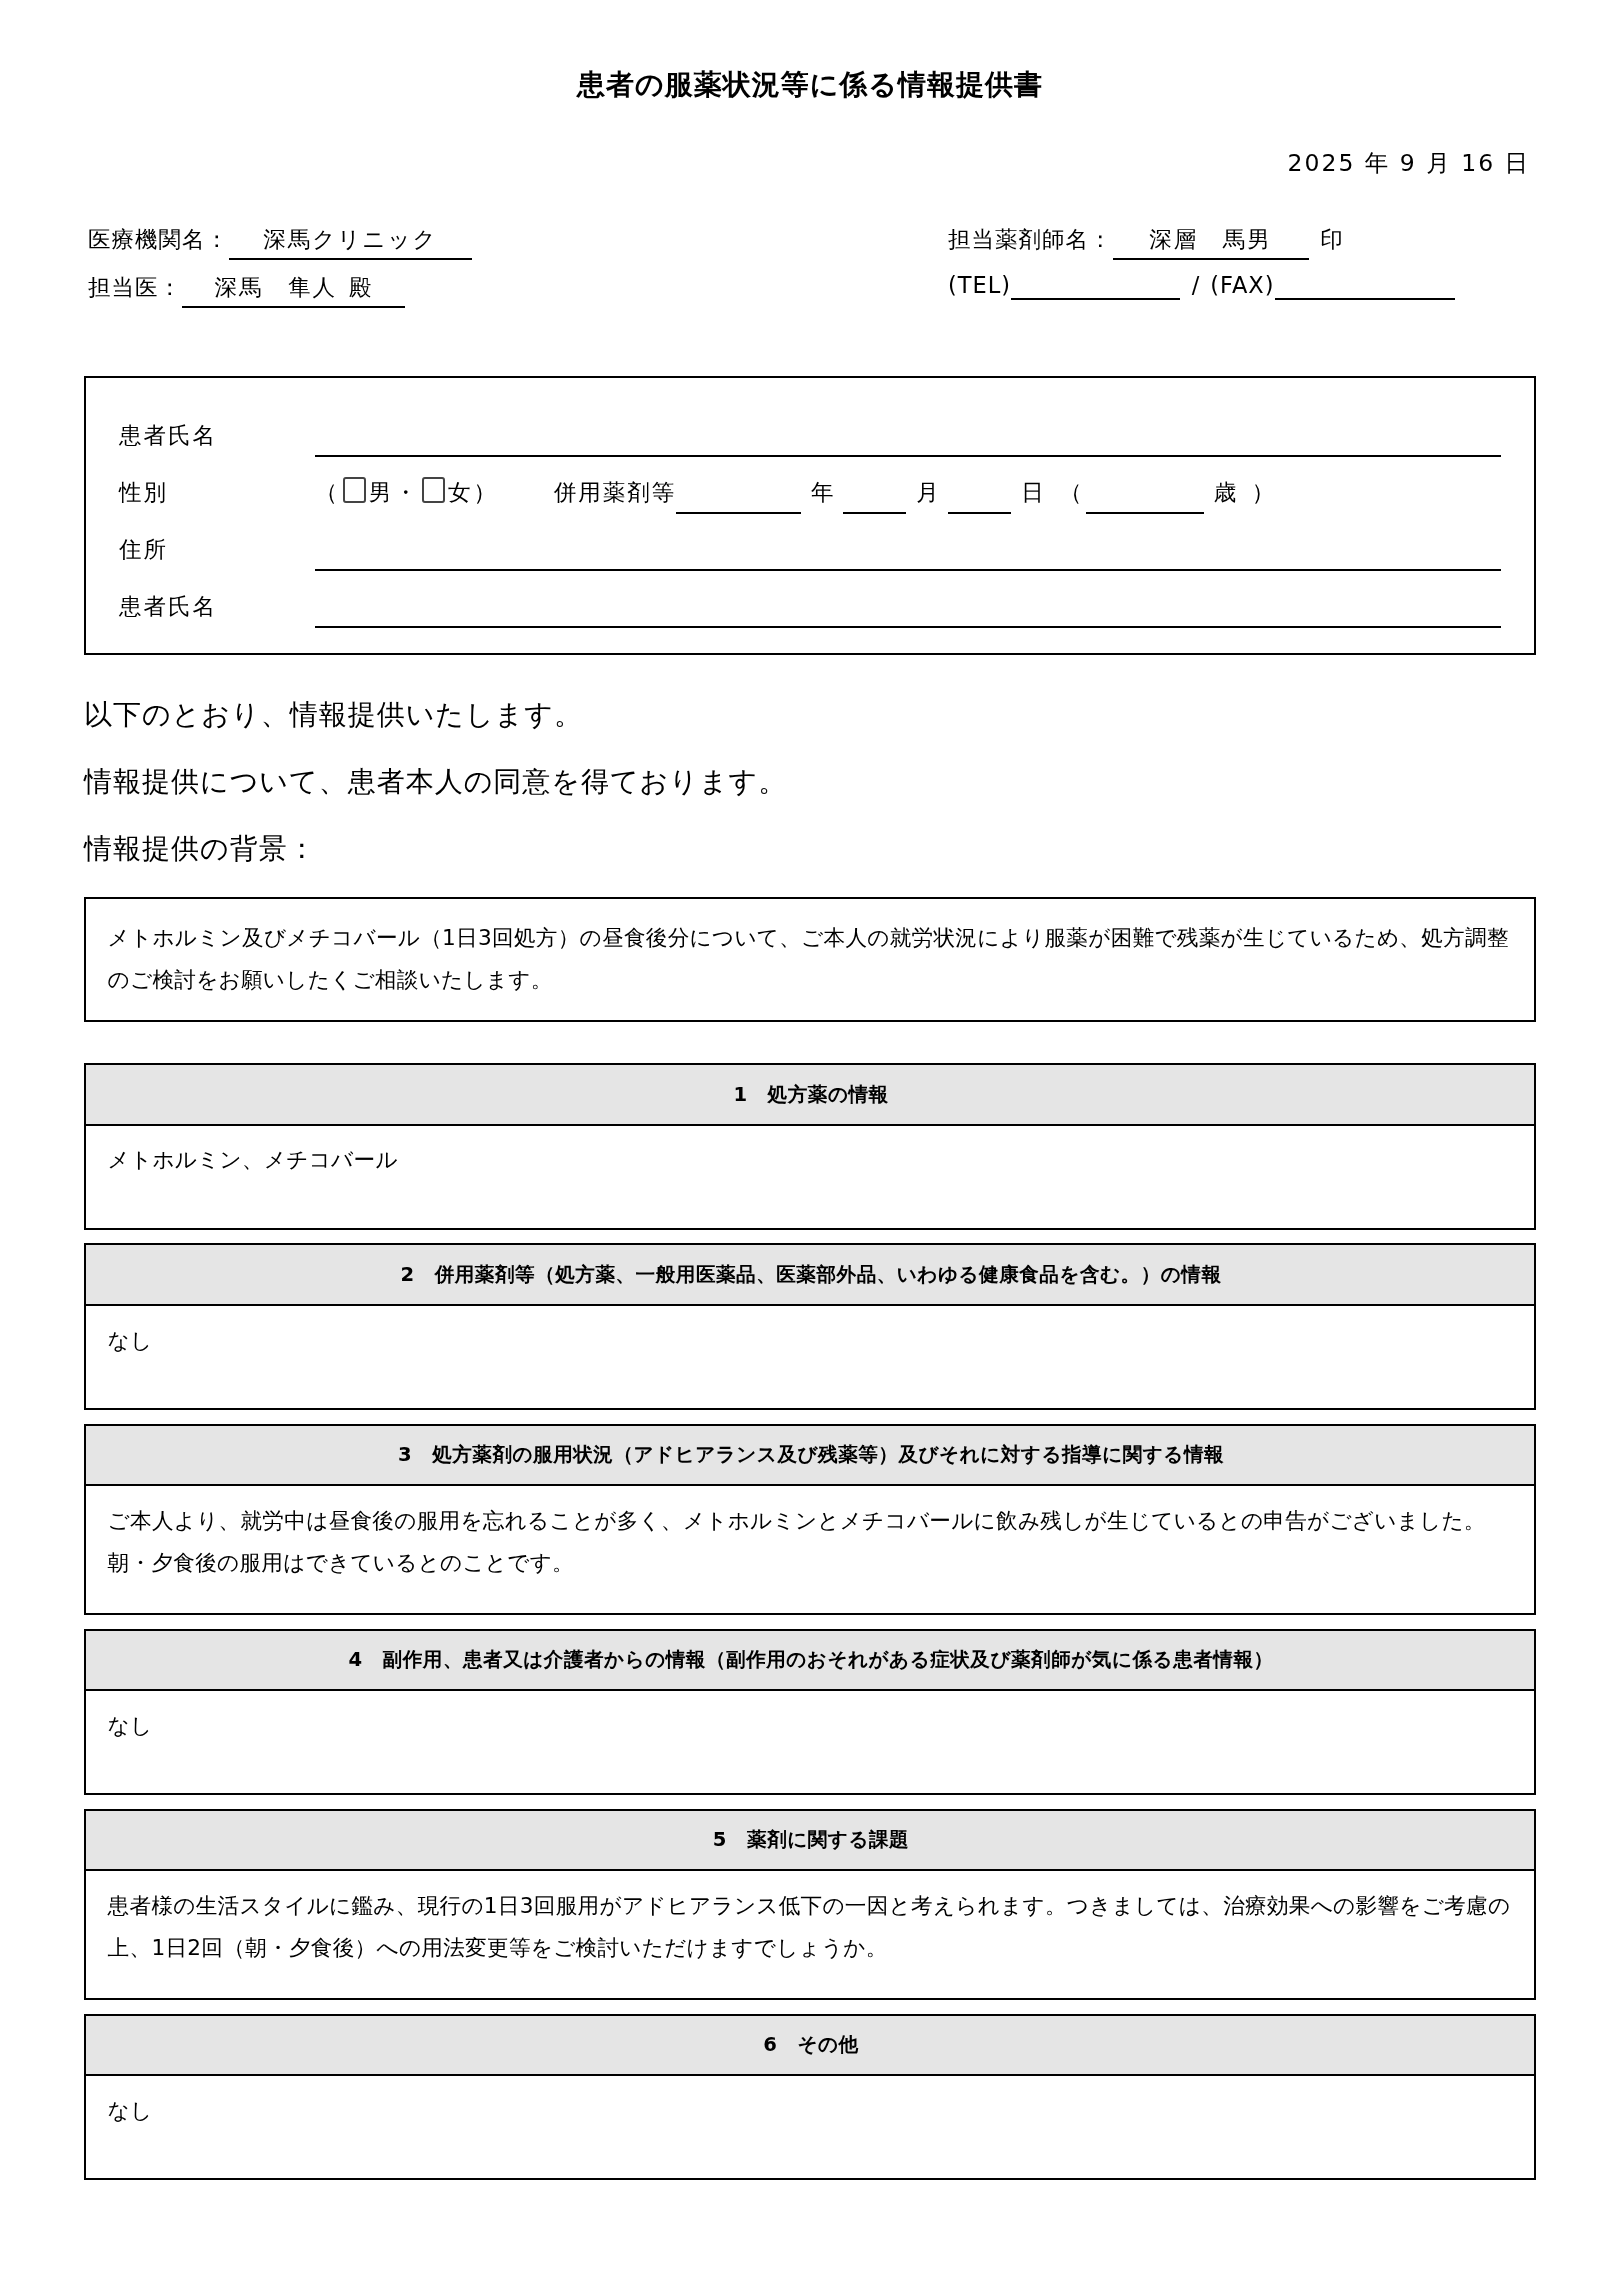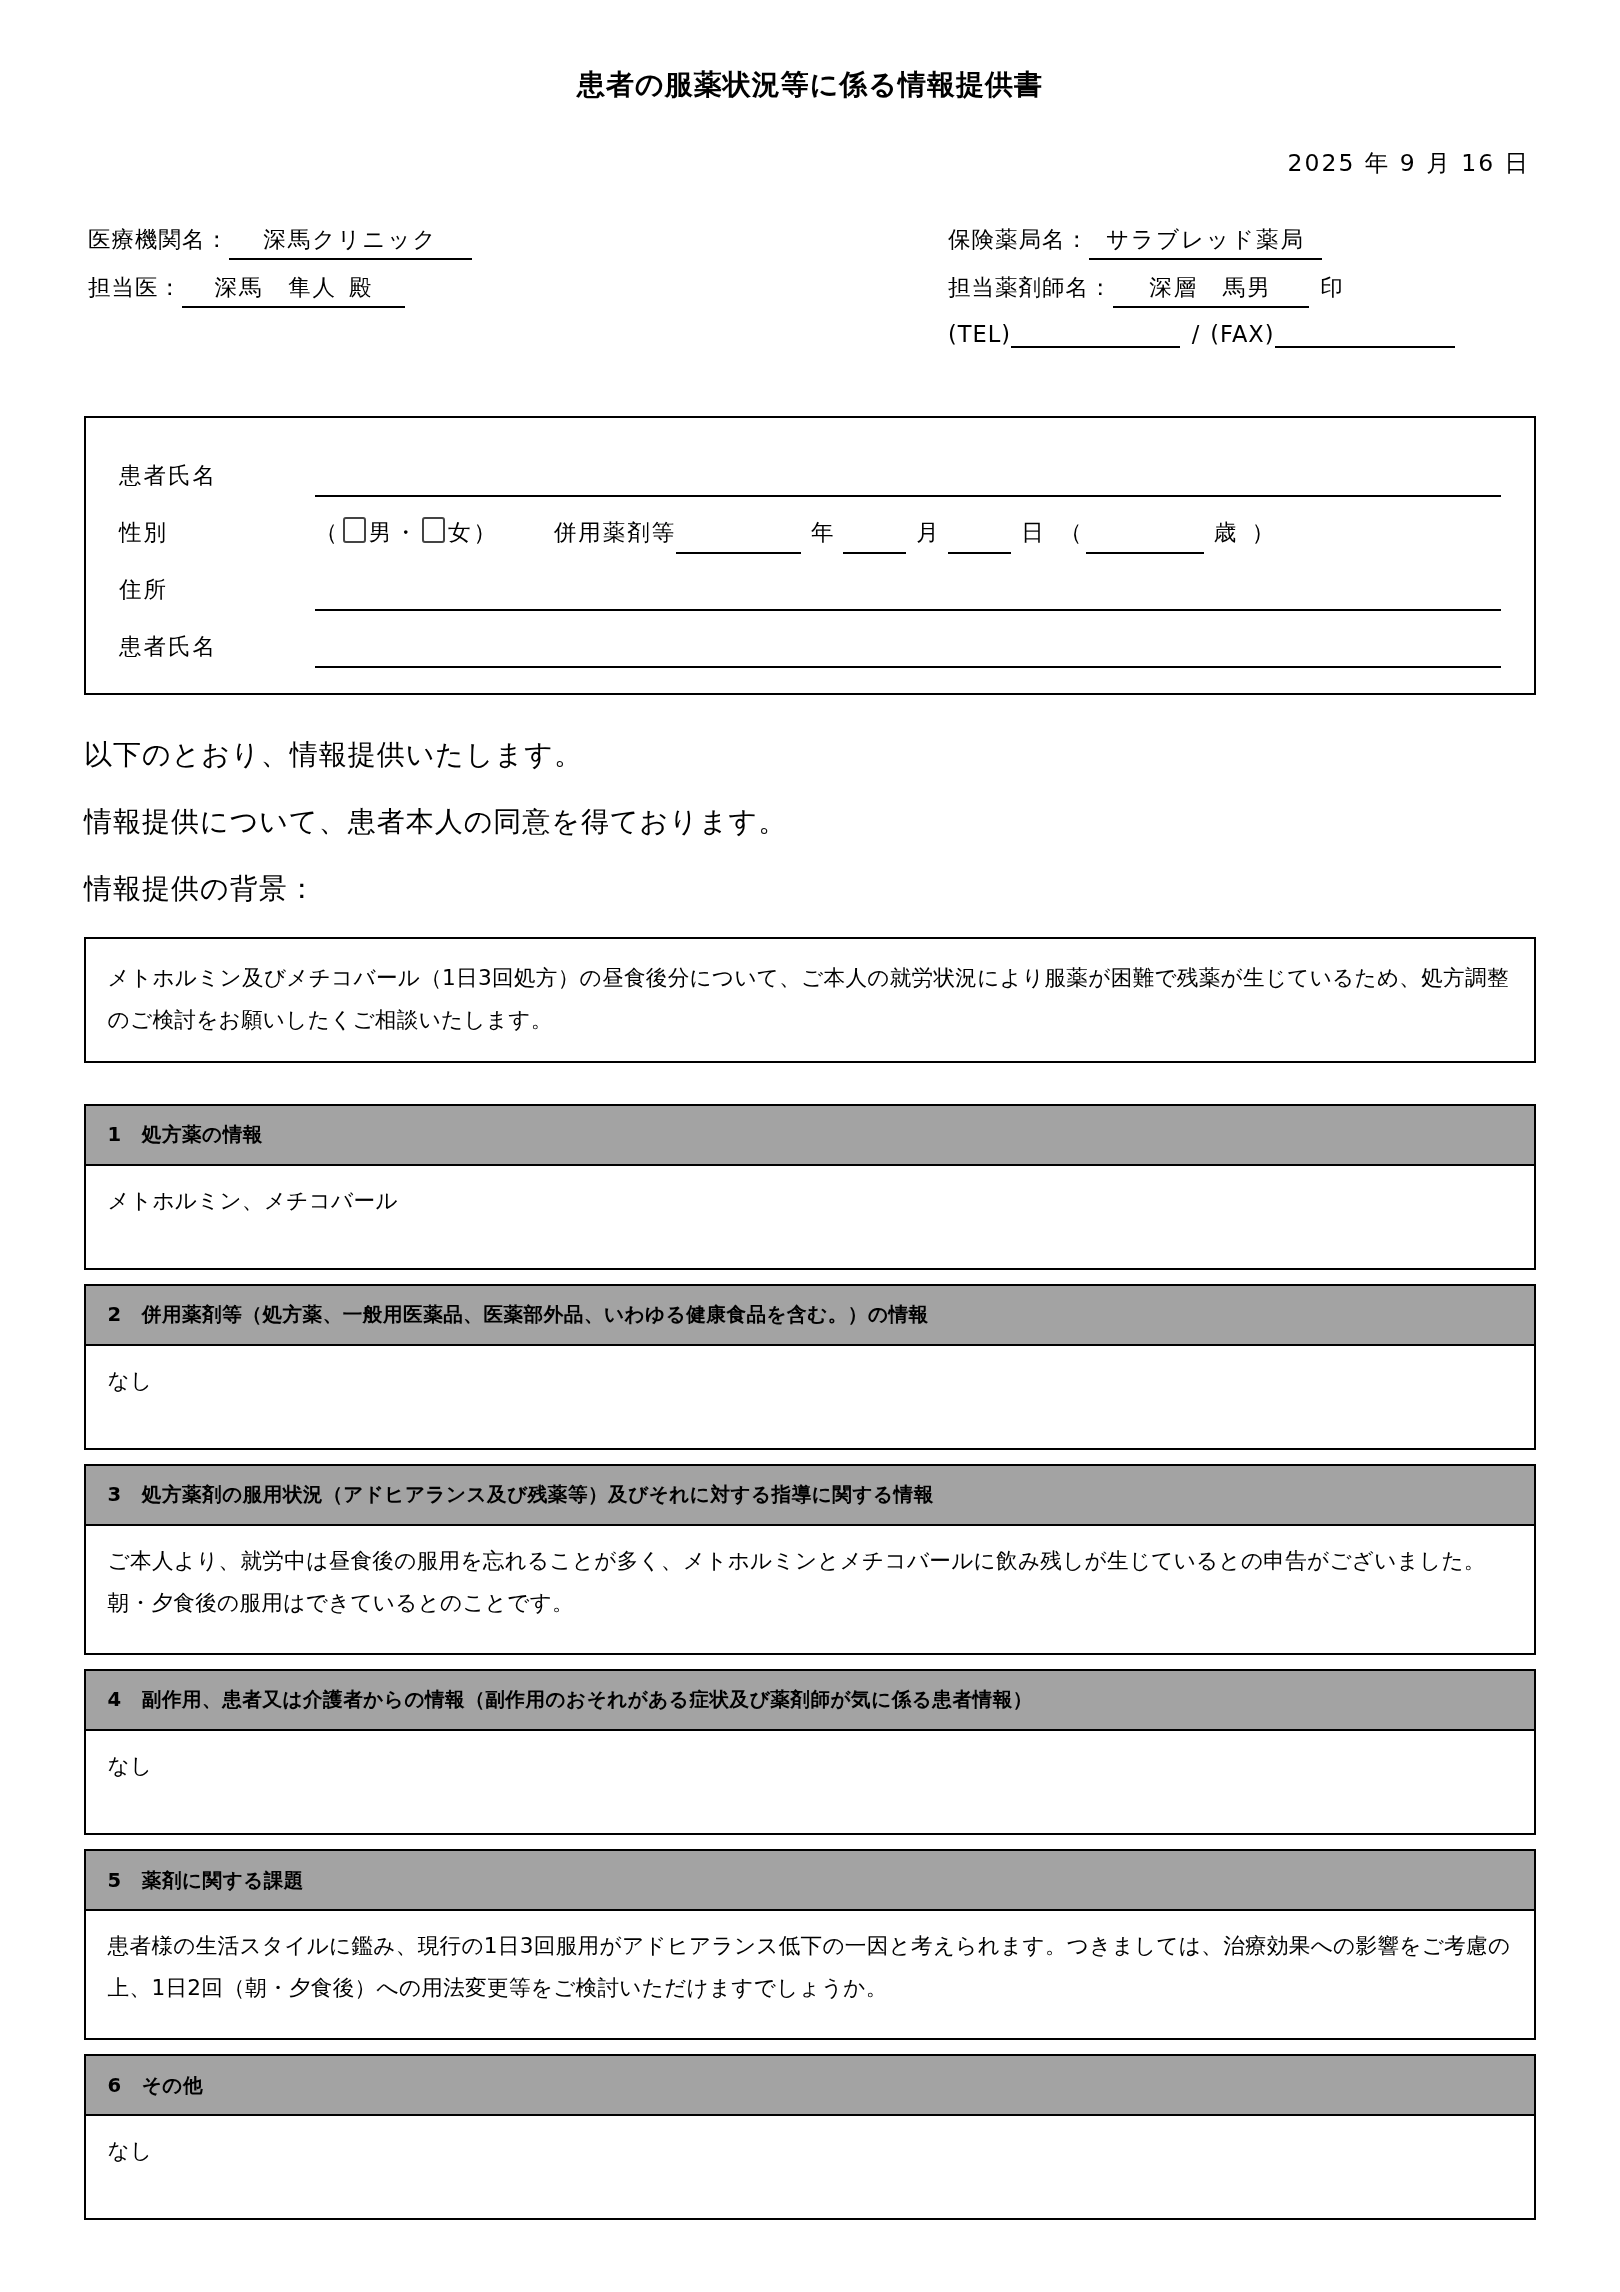--- a/index.html
+++ b/index.html
@@ -146,25 +146,26 @@
     padding: 17.6px 21.6px 19.6px 21.6px;
     font-size: 21.6px;
     line-height: 1.95;
     letter-spacing: 0.3px;
   }
 
   
   .sections { margin-top: 41px; }
   .sec-head {
     border: 2px solid #000;
-    background: #a3a3a3;
+    background: #e5e5e5;
     font-size: 19.6px;
     font-weight: bold;
     padding: 15.7px 19.6px 15.7px 21.6px;
     letter-spacing: 0.5px;
+    text-align: center;
   }
   .sec-body {
     border: 2px solid #000;
     border-top: none;
     font-size: 21.6px;
     line-height: 1.95;
     letter-spacing: 0.3px;
     padding: 13.7px 21.6px 15.7px 21.6px;
     box-sizing: border-box;
   }
@@ -188,24 +189,20 @@
         <span class="kv-label">医療機関名：</span>
         <span class="kv-val w-clinic">深馬クリニック</span>
       </div>
       <div class="kv-line">
         <span class="kv-label">担当医：</span>
         <span class="kv-val w-doctor"><span>深馬　隼人</span><span class="kv-after">殿</span></span>
       </div>
     </div>
 
     <div class="hdr-right">
-      <div class="kv-line">
-        <span class="kv-label">保険薬局名：</span>
-        <span class="kv-val w-pharm">サラブレッド薬局</span>
-      </div>
       <div class="kv-line">
         <span class="kv-label">担当薬剤師名：</span>
         <span class="kv-val w-pharmacist">深層　馬男</span>
         <span class="kv-after">印</span>
       </div>
       <div class="kv-line">
         <span class="kv-label">(TEL)</span>
         <span class="blank-line w-tel"></span>
         <span class="kv-after">/</span>
         <span class="kv-label" style="padding-left:9.8px">(FAX)</span>

